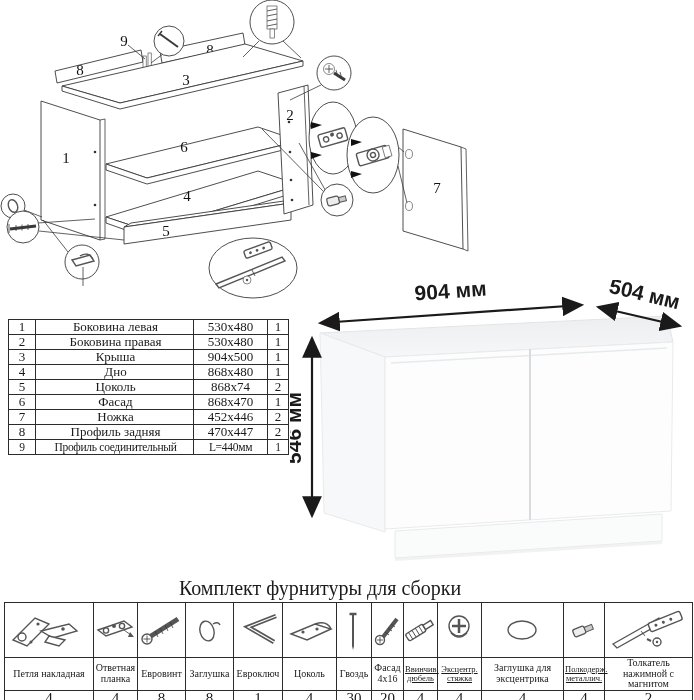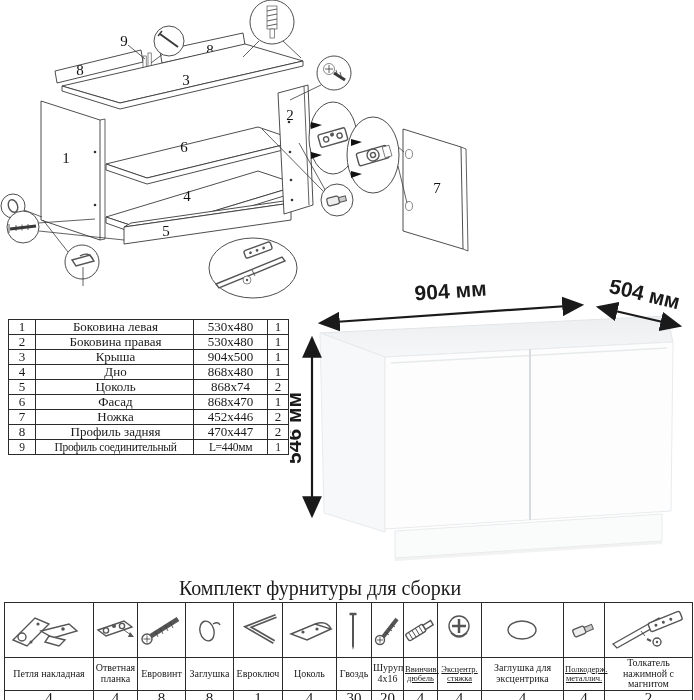--- a/index.html
+++ b/index.html
@@ -450,21 +450,21 @@
         </td>
       </tr>
       <tr class="labels">
         <td>Петля накладная</td>
         <td>Ответная планка</td>
         <td>Евровинт</td>
         <td>Заглушка</td>
         <td>Евроключ</td>
         <td>Цоколь</td>
         <td>Гвоздь</td>
-        <td>Шуруп 4x16</td>
+        <td>Фасад 4x16</td>
         <td class="tiny">Ввинчив. дюбель</td>
         <td class="tiny">Эксцентр. стяжка</td>
         <td>Заглушка для эксцентрика</td>
         <td class="tiny">Полкодерж. металлич.</td>
         <td>Толкатель нажимной с магнитом</td>
       </tr>
       <tr class="qty">
         <td>4</td>
         <td>4</td>
         <td>8</td>

